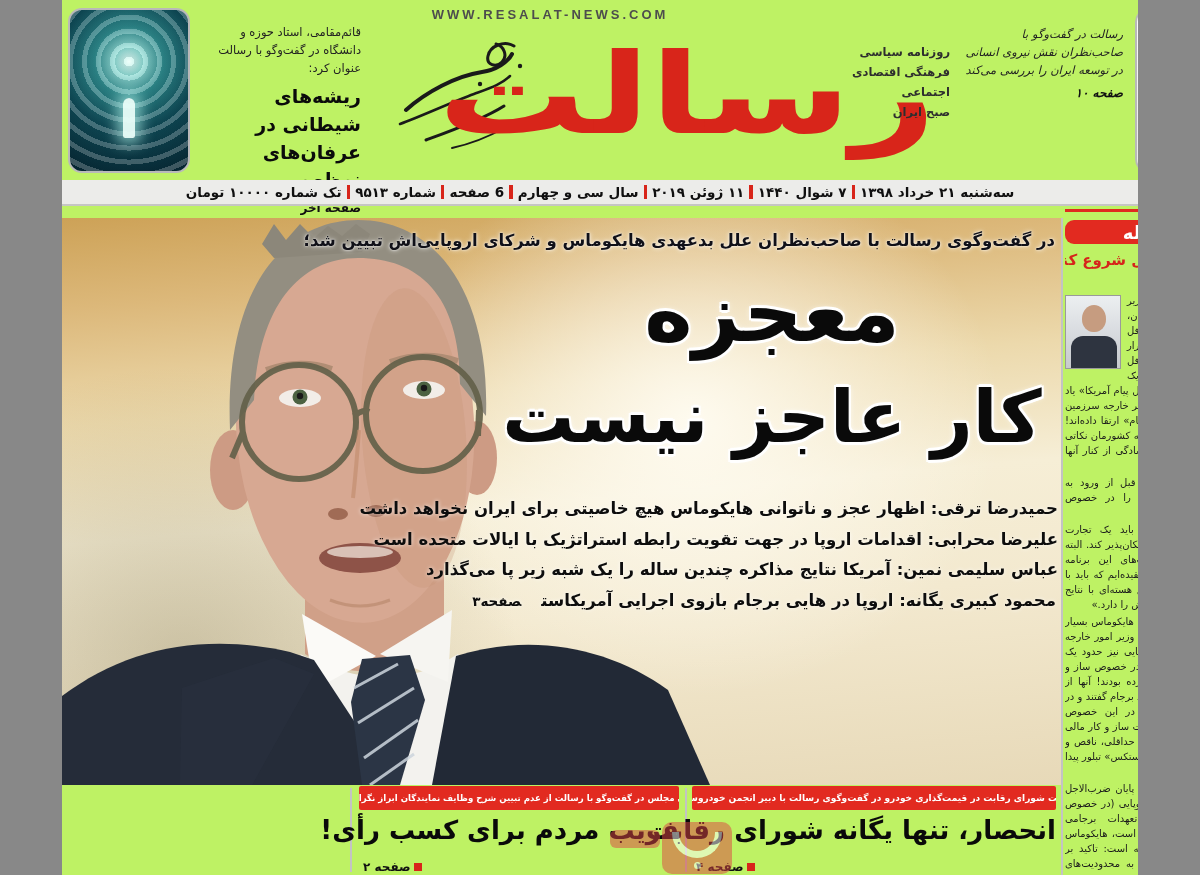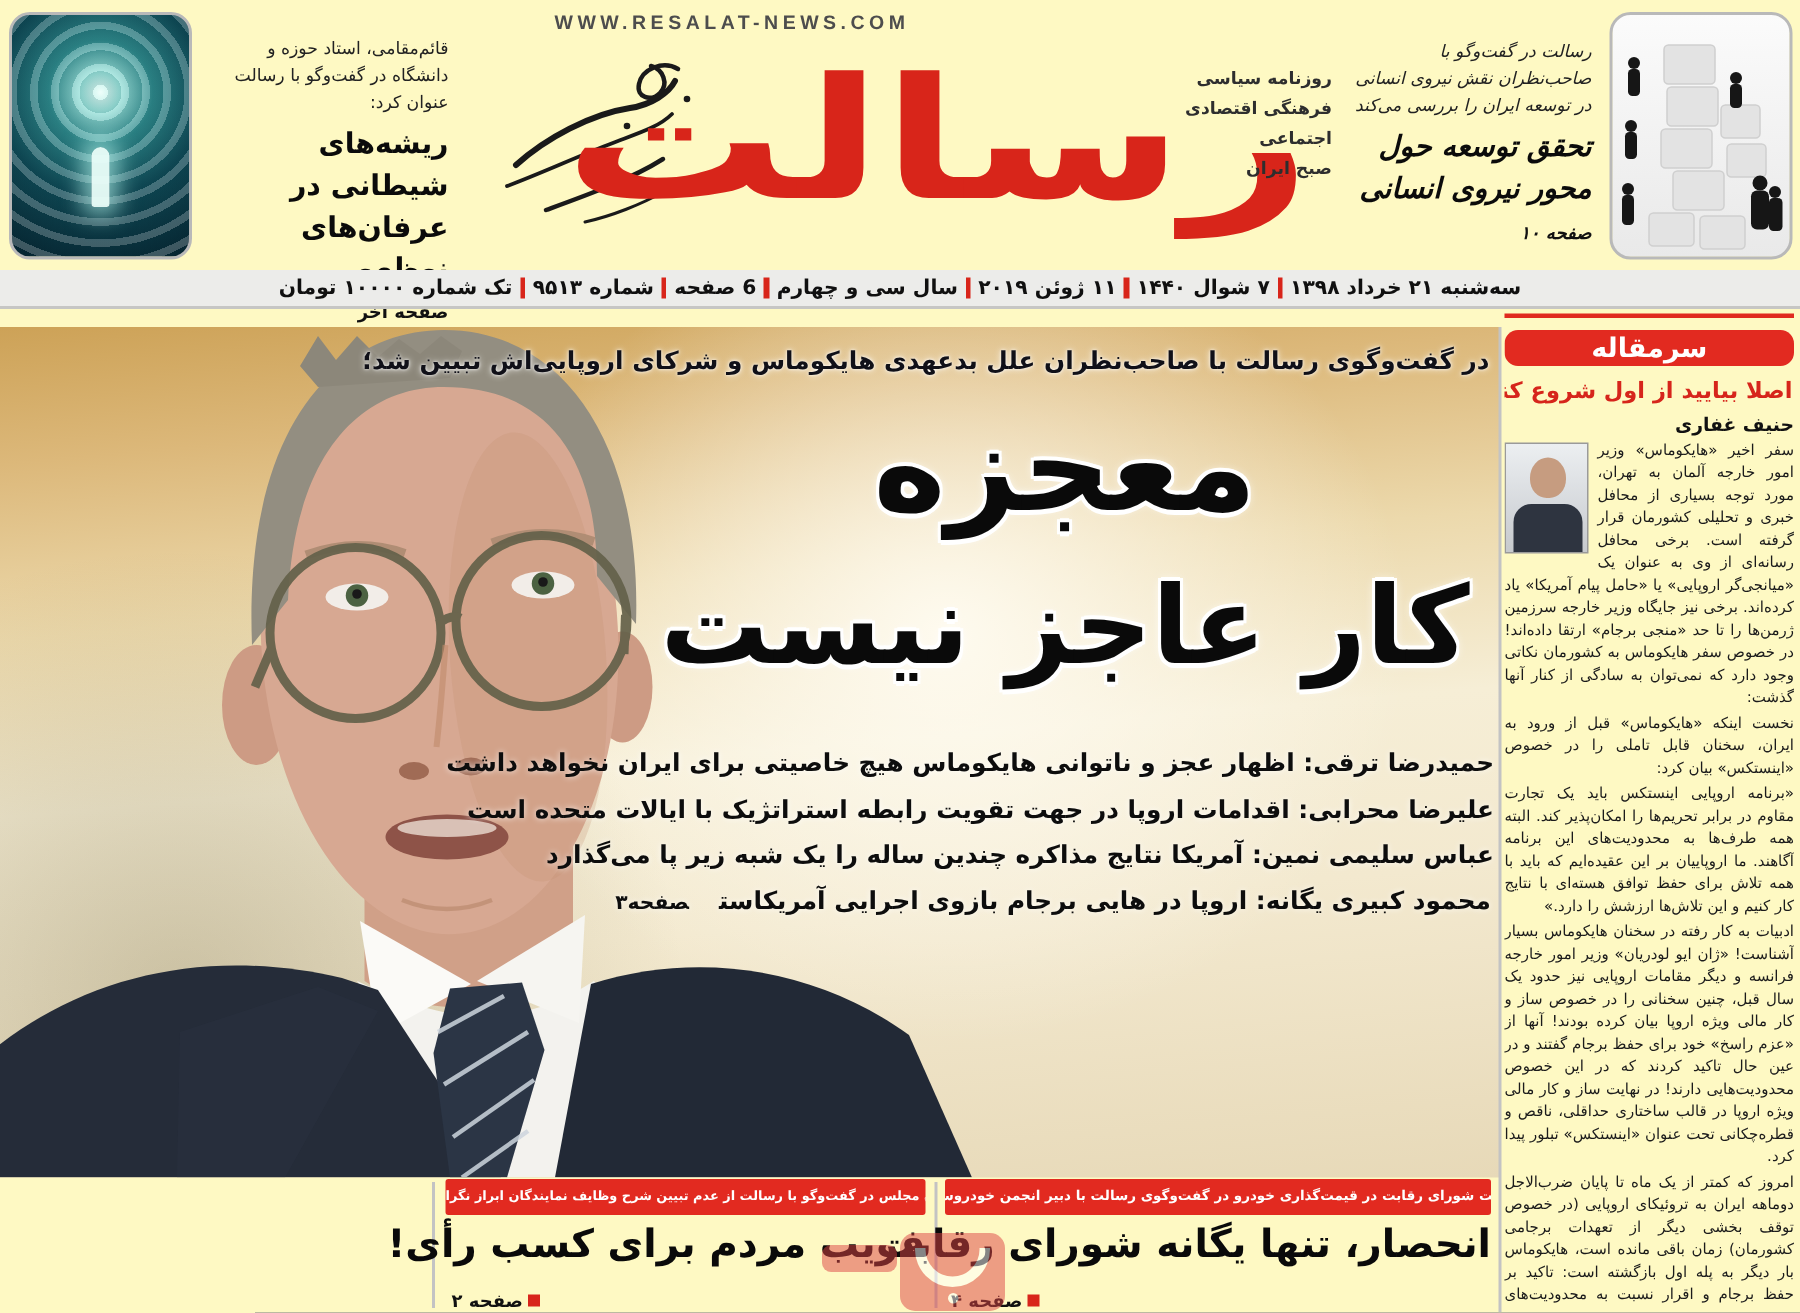--- a/index.html
+++ b/index.html
@@ -1,20 +1,20 @@
 <!DOCTYPE html>
 <html lang="fa" dir="rtl"><head>
 <meta charset="utf-8">
 <style>
   * { margin:0; padding:0; box-sizing:border-box; }
   html,body { background:#888; }
   body { font-family:"DejaVu Sans", sans-serif; }
   #page {
-    position:relative; width:1200px; height:875px; margin:0 auto;
-    background:#fef9c3; overflow:hidden; direction:rtl;
+    position:relative; width:1076px; height:875px; margin:0 auto;
+    background:#bef264; overflow:hidden; direction:rtl;
   }
   
   .site-url {
     position:absolute; top:7px; left:368px; width:240px; text-align:center;
     font-family:"Liberation Sans", sans-serif; font-weight:bold; font-size:13px;
     letter-spacing:3px; color:#4d4d4d; direction:ltr;
   }
   .logo-wrap { position:absolute; top:18px; left:330px; width:560px; height:152px; }
   .logo-text {
     position:absolute; top:0; left:60px; width:470px; height:152px;
@@ -189,21 +189,20 @@
             <rect x="82" y="46" width="8" height="16" rx="3"></rect>
           <circle cx="102" cy="112" r="5"></circle>
             <rect x="96" y="117" width="12" height="26" rx="4"></rect>
           <circle cx="112" cy="118" r="4"></circle>
             <rect x="108" y="122" width="9" height="22" rx="3"></rect>
         </g>
       </svg>
     </div>
     <div class="teaser-text">
       <div class="teaser-kicker">رسالت در گفت‌وگو با صاحب‌نظران نقش نیروی انسانی در توسعه ایران را بررسی می‌کند</div>
-      <div class="teaser-title">تحقق توسعه حول محور نیروی انسانی</div>
       <div class="teaser-page">صفحه ۱۰</div>
     </div>
   </div>
 
   <div class="datebar">
     <span>سه‌شنبه ۲۱ خرداد ۱۳۹۸</span>
       <span class="sep"></span>
     <span>۷ شوال ۱۴۴۰</span>
       <span class="sep"></span>
     <span>۱۱ ژوئن ۲۰۱۹</span>

